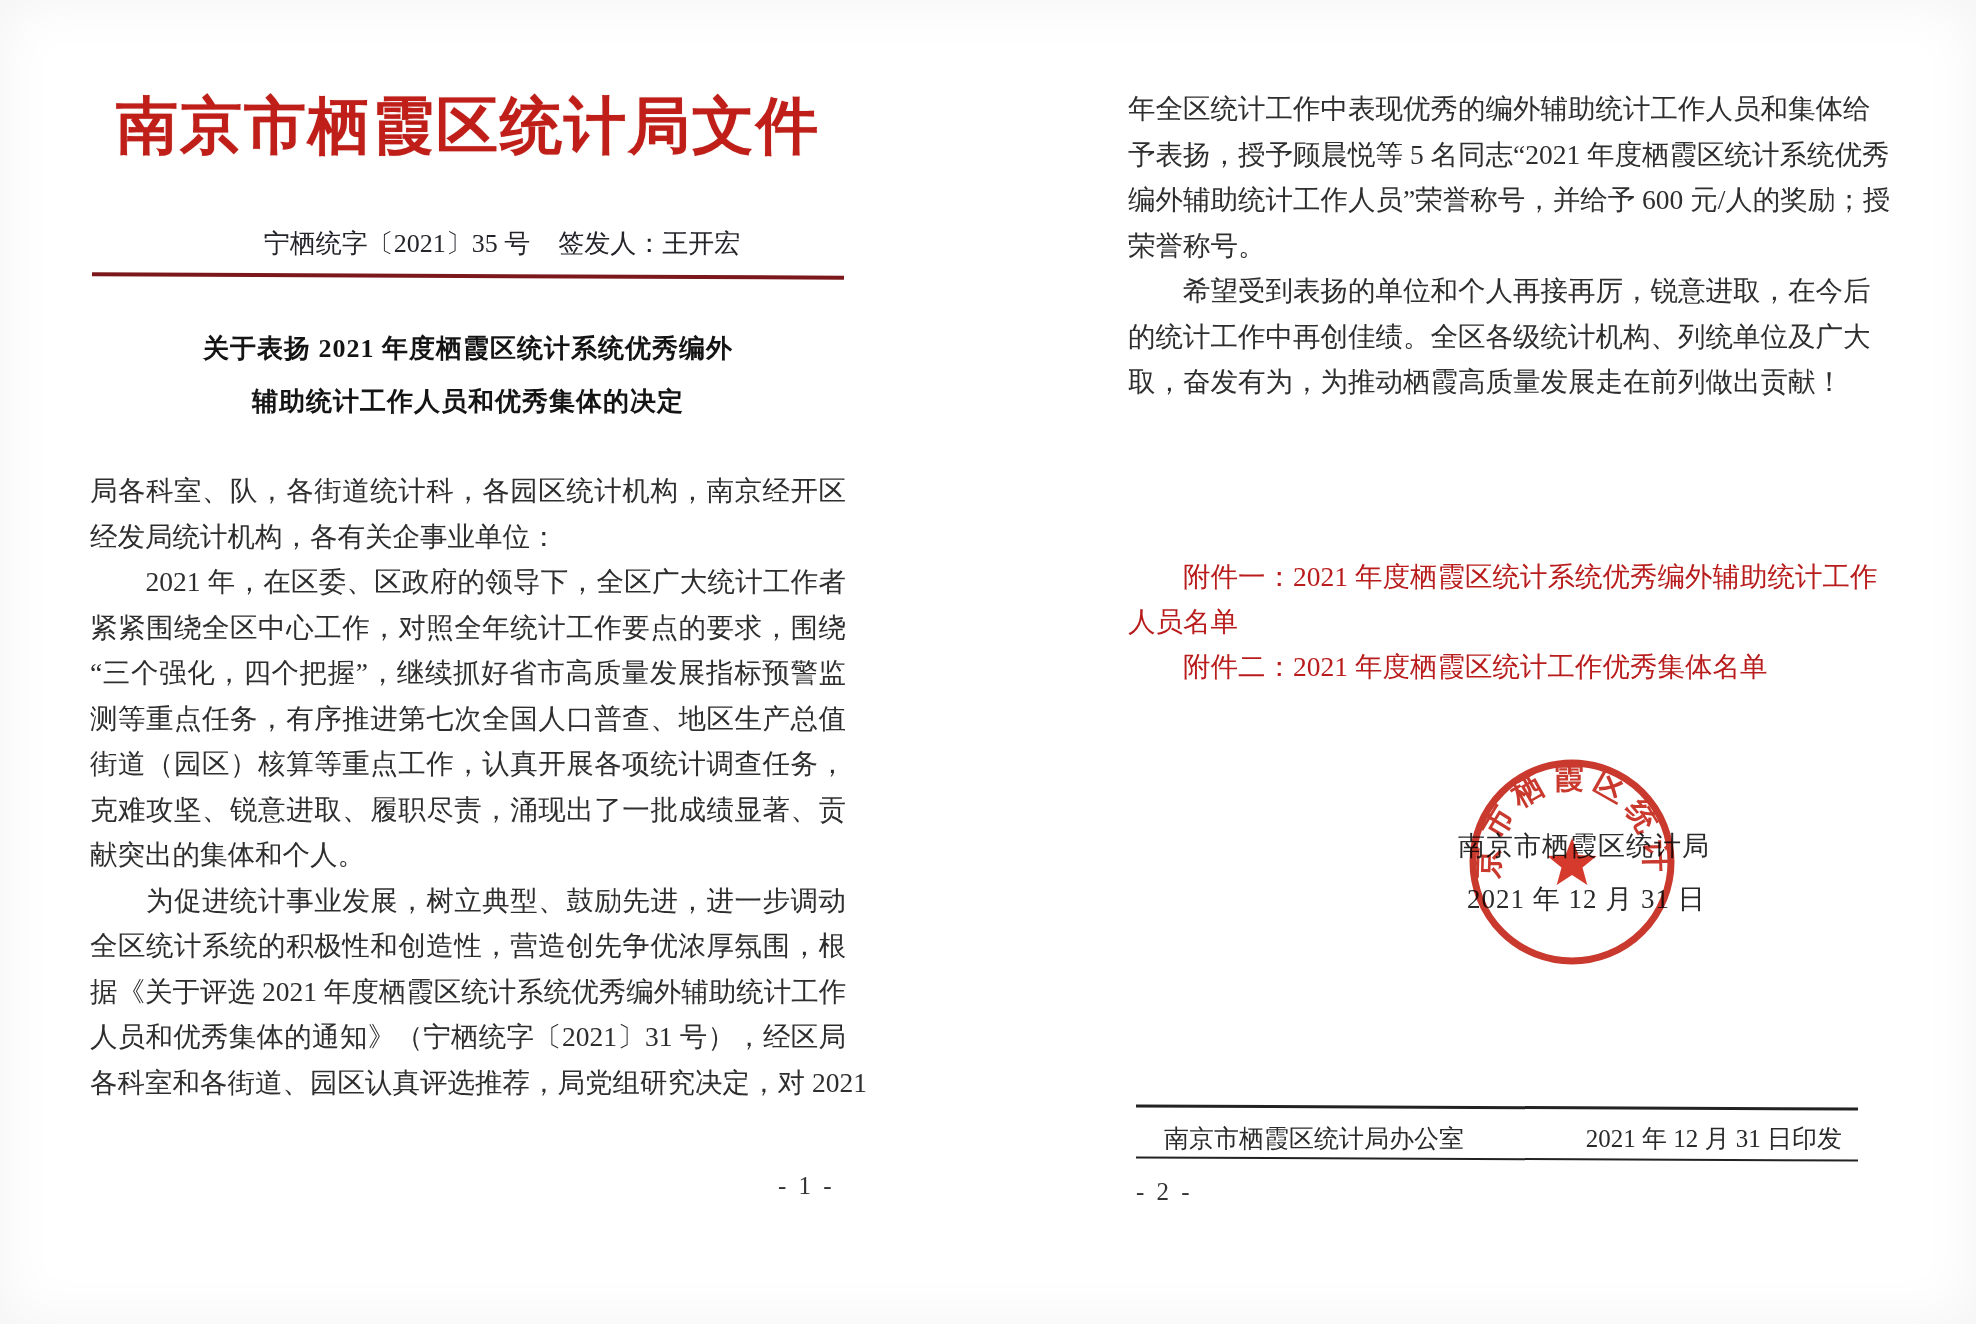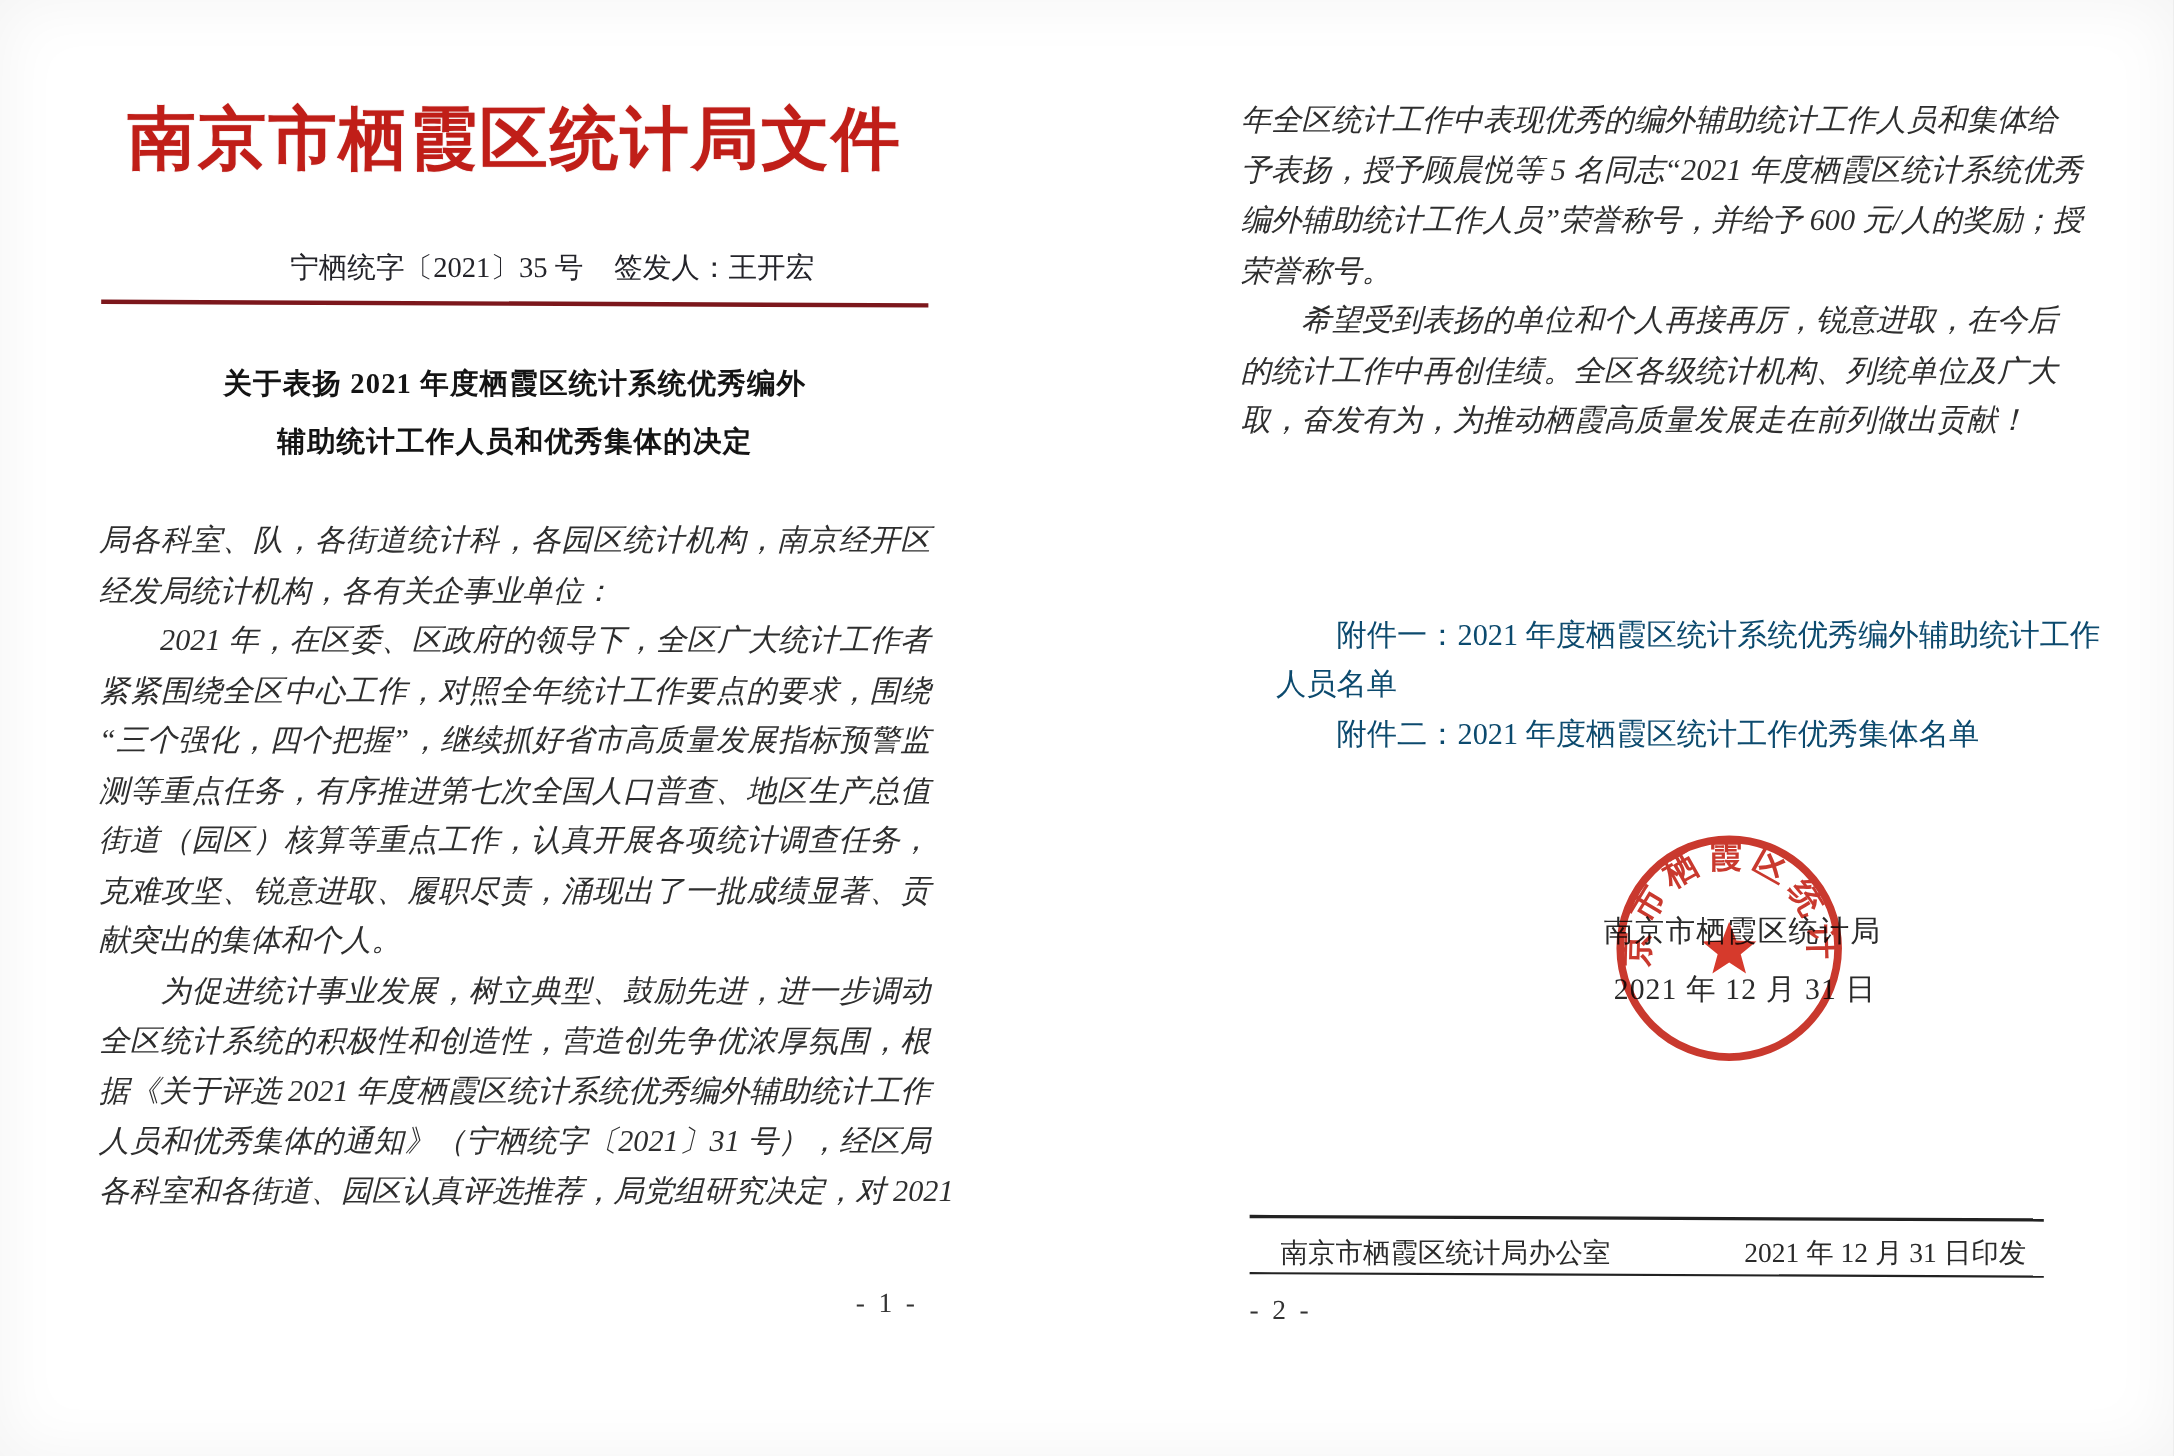--- a/index.html
+++ b/index.html
@@ -29,34 +29,34 @@
     background:#7c171c;transform:rotate(0.25deg);
   }
   .subject{
     position:absolute;top:322px;left:0;width:100%;margin:0;
     text-align:center;font-size:26px;font-weight:700;line-height:53px;
     color:#141414;letter-spacing:1px;
   }
   .subject span{display:block;}
   .bodyblock{
     position:absolute;left:0;width:100%;
-    font-size:27.5px;line-height:45.5px;color:#2e2e2e;font-style:italic;
+    font-size:27.5px;line-height:45.5px;color:#2e2e2e;
   }
   .p1-body{top:468px;}
   .bline{text-align:justify;text-align-last:justify;white-space:nowrap;}
   .bline.end{text-align:left;text-align-last:left;}
   .pageno{position:absolute;font-size:25px;color:#333;letter-spacing:3px;white-space:nowrap;}
   .pageno.n1{top:1172px;left:688px;}
   .pageno.n2{top:1178px;left:8px;}
 
   
   .p2-body{top:86px;}
   .attachments{
     position:absolute;top:554px;left:0;width:100%;
-    font-size:27.5px;line-height:45px;color:#0c4a6e;margin-left:32px;
+    font-size:27.5px;line-height:45px;color:#b91c1c;
   }
   .attachments div{text-align:left;white-space:nowrap;}
   .authority{
     position:absolute;top:828px;left:330px;font-size:27px;color:#2a2a2a;
     letter-spacing:1px;white-space:nowrap;
   }
   .sign-date{
     position:absolute;top:881px;left:339px;font-size:27px;color:#2a2a2a;
     letter-spacing:1px;white-space:nowrap;
   }

